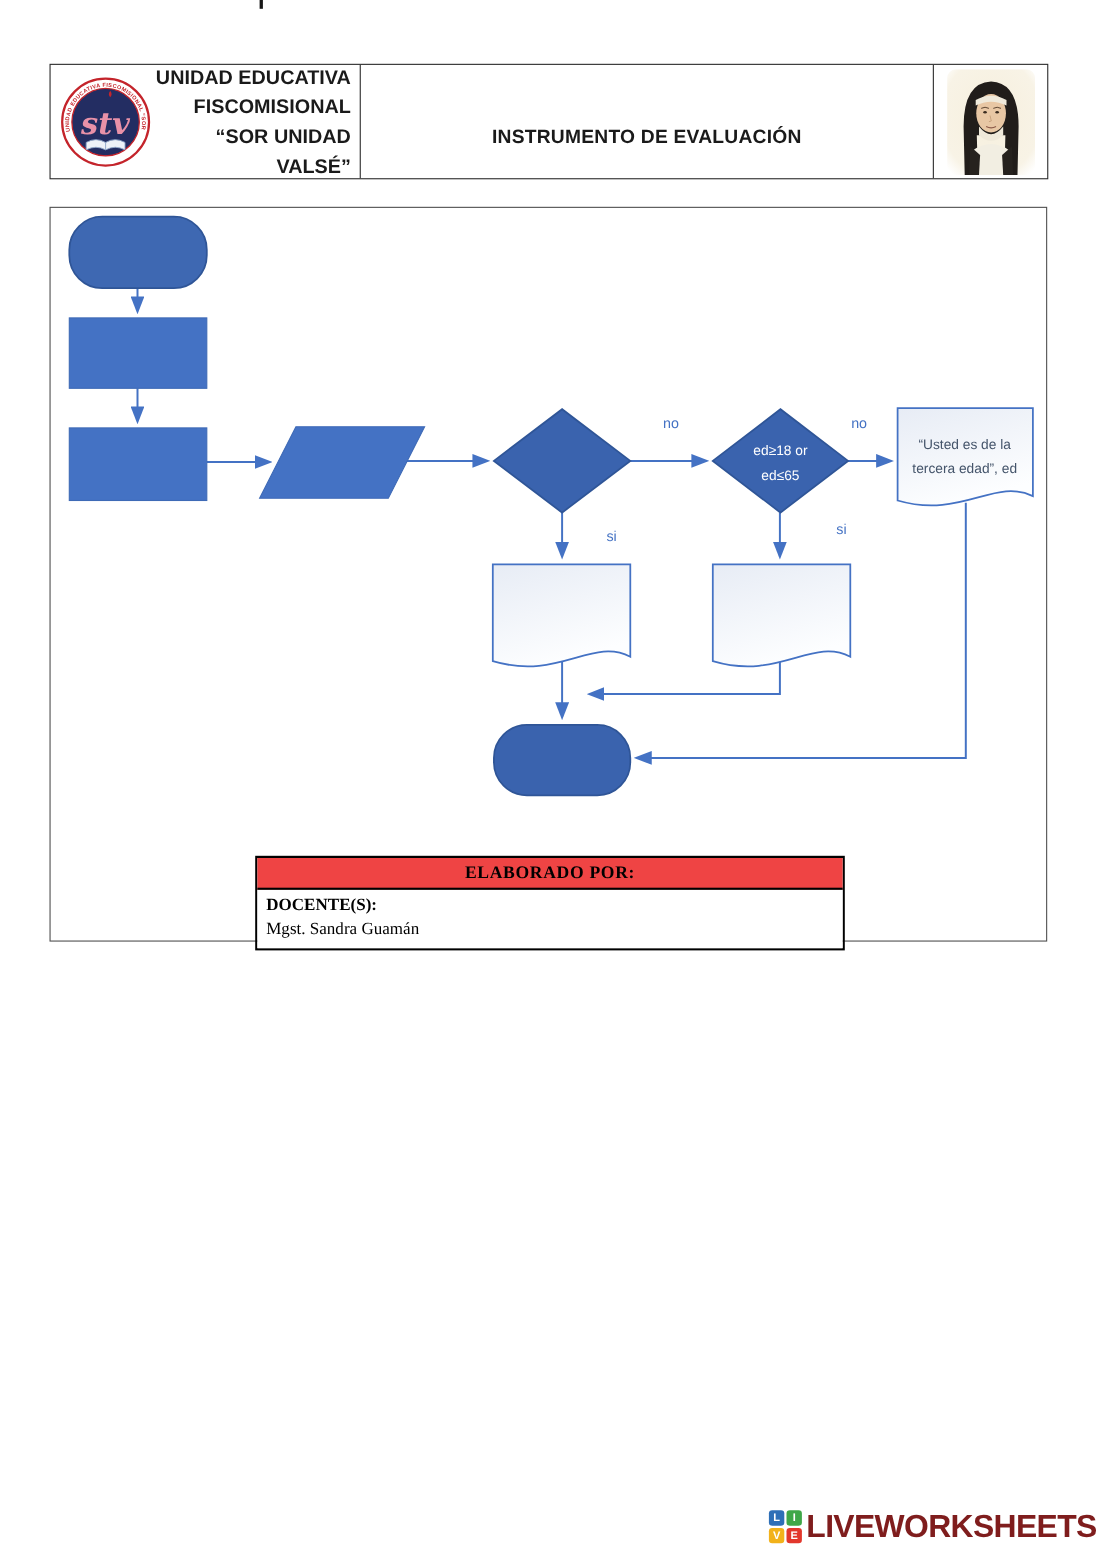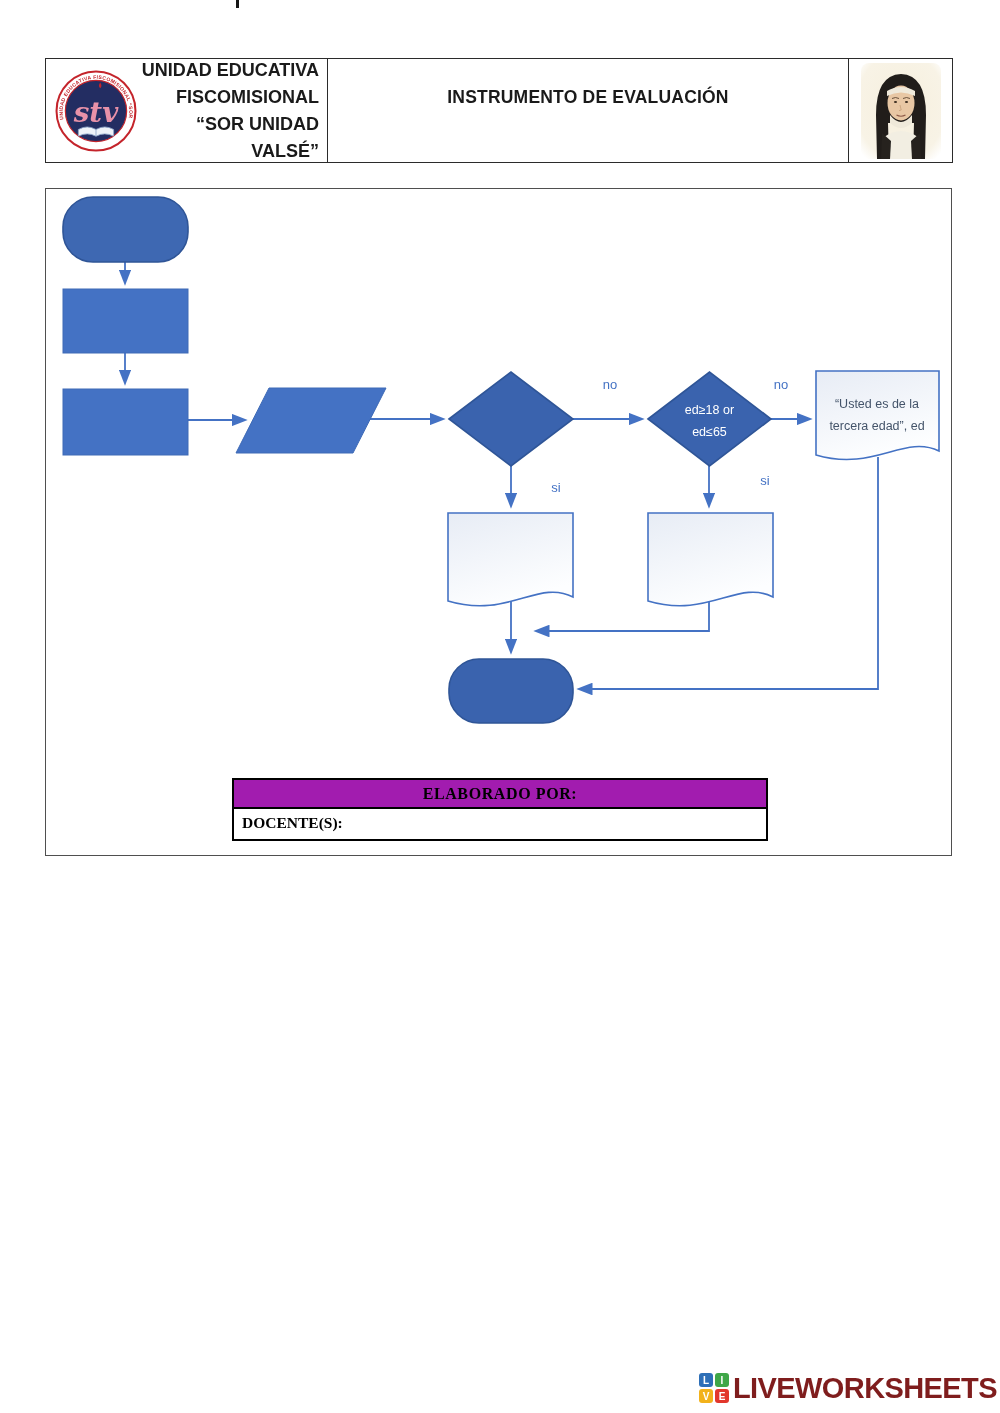--- a/index.html
+++ b/index.html
@@ -10,37 +10,37 @@
     overflow: hidden;
   }
   
   .hdr {
     position: absolute; left: 45px; top: 58px; width: 908px; height: 105px;
     border: 1.6px solid #2b2b2b; display: flex;
   }
   .hdr-cell { border-right: 1.6px solid #2b2b2b; }
   .hdr-cell:last-child { border-right: none; }
   .hdr-c1 { width: 282px; display: flex; align-items: center; padding: 4px 6px 4px 8px; }
-  .hdr-c2 { flex: 1; display: flex; justify-content: center; padding-top: 28px; }
+  .hdr-c2 { flex: 1; display: flex; justify-content: center; padding-top: 28px; align-items: center; }
   .hdr-c3 { width: 103px; display: flex; align-items: center; justify-content: center; }
   .school-lines { flex: 1; text-align: right; font-weight: bold; font-size: 18px; line-height: 27px; color: #1a1a1a; padding-right: 2px; }
   .doc-title { font-weight: bold; font-size: 17.5px; color: #1a1a1a; letter-spacing: 0.2px; }
   
   .flow-box {
     position: absolute; left: 45px; top: 188px; width: 907px; height: 668px;
     border: 1.6px solid #4f4f4f; background: #ffffff;
   }
   .flow-box svg { display: block; }
   
   .credits {
     position: absolute; left: 232px; top: 778px; width: 536px;
     border: 2px solid #000; font-family: "Liberation Serif", serif;
   }
   .credits-header {
-    background: #a21caf; border-bottom: 2px solid #000;
+    background: #ef4444; border-bottom: 2px solid #000;
     text-align: center; font-weight: bold; font-size: 16px; letter-spacing: 0.6px;
     padding: 5px 0 4px 0; color: #000;
   }
   .credits-body { padding: 3px 20px 5px 8px; font-size: 15.5px; line-height: 1.45; background: #fff; }
   .credits-role { font-weight: bold; }
   
   .footer-brand {
     position: absolute; left: 699px; top: 1371px; height: 34px;
     display: flex; align-items: center; gap: 2px; cursor: pointer;
   }
@@ -179,20 +179,21 @@
       <text x="831" y="219">“Usted es de la</text>
       <text x="831" y="241">tercera edad”, ed</text>
     </g>
   </svg>
 </div>
 
 <div class="credits">
   <div class="credits-header">ELABORADO POR:</div>
   <div class="credits-body">
     <div class="credits-role">DOCENTE(S):</div>
+    <div>Mgst. Sandra Guamán</div>
   </div>
 </div>
 
 <div class="footer-brand">
   <div class="live-grid">
     <div class="live-sq" style="background: rgb(46, 111, 183);">L</div>
     <div class="live-sq" style="background: rgb(63, 167, 72);">I</div>
     <div class="live-sq" style="background: rgb(242, 178, 27);">V</div>
     <div class="live-sq" style="background: rgb(226, 55, 44);">E</div>
   </div>

